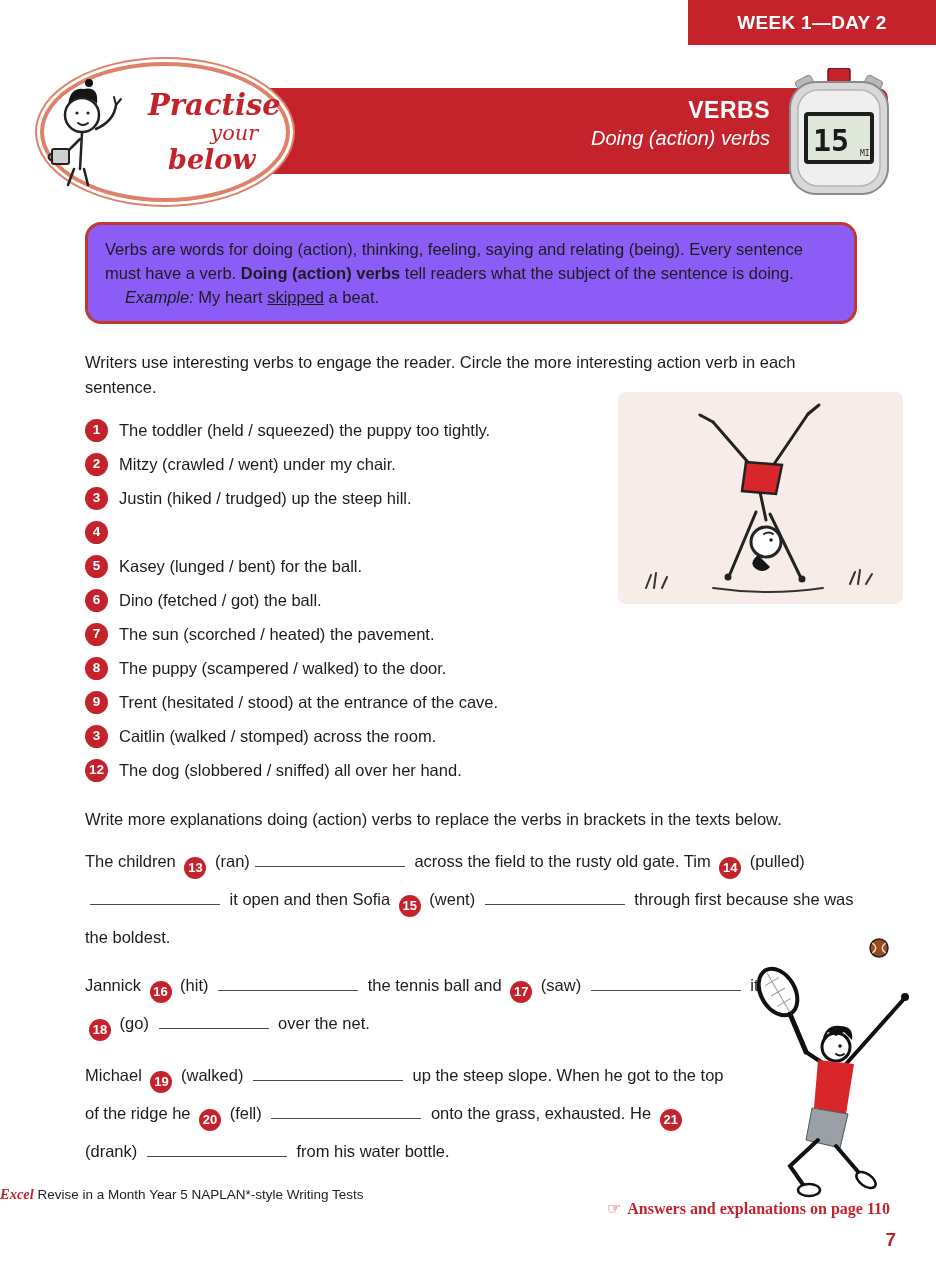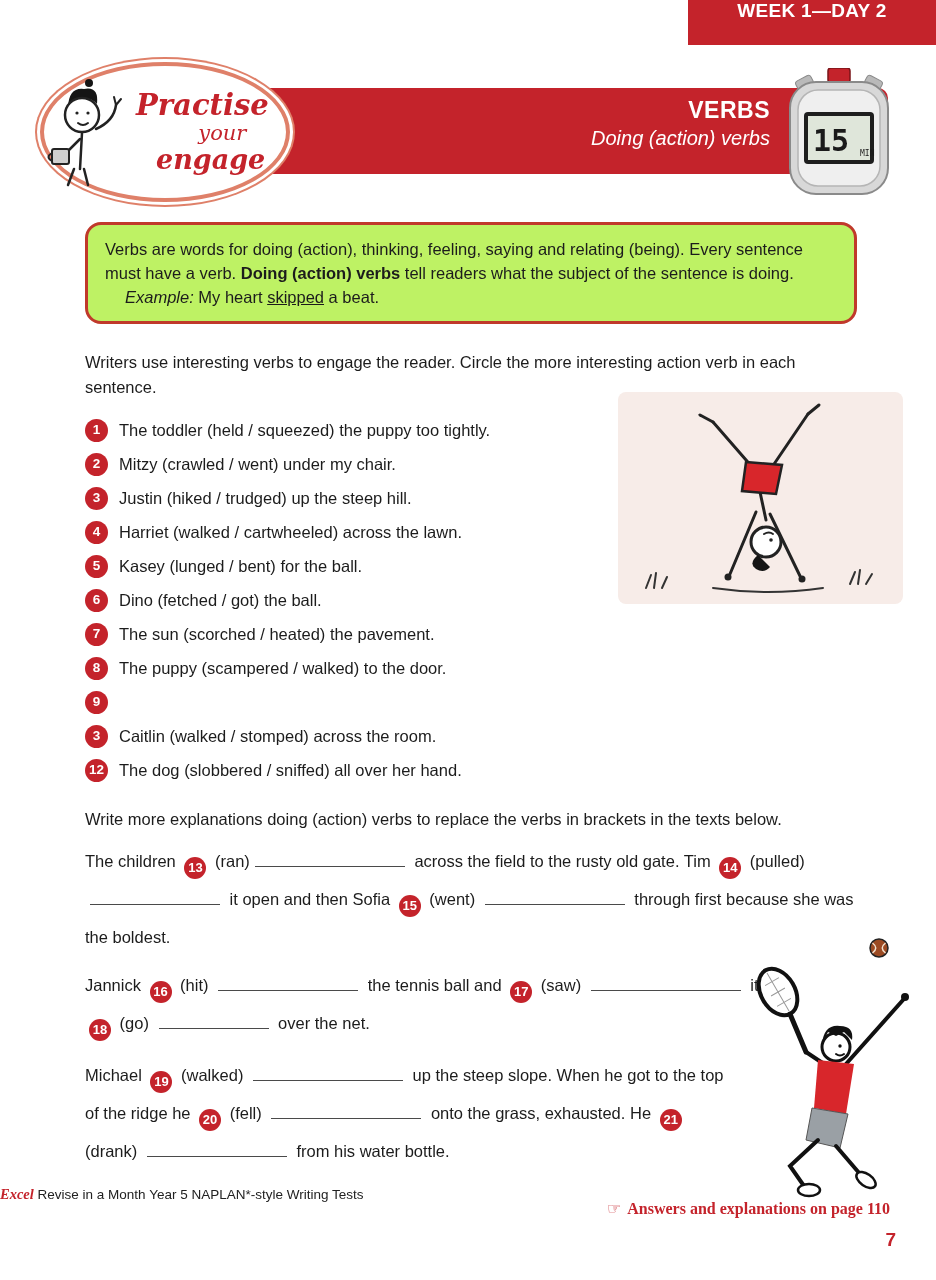--- a/index.html
+++ b/index.html
@@ -6,52 +6,52 @@
   *{box-sizing:border-box;}
   html,body{margin:0;padding:0;}
   body{
     width:936px;height:1280px;position:relative;background:#fff;overflow:hidden;
     font-family:"Liberation Sans",sans-serif;color:var(--ink);
   }
 
   
   .week-banner{
     position:absolute;top:0;right:0;width:248px;height:45px;background:var(--red);
-    color:#fff;font-weight:bold;font-size:19px;display:flex;align-items:flex-start;justify-content:center;
+    color:#fff;font-weight:bold;font-size:19px;display:flex;align-items:center;justify-content:center;
     letter-spacing:.3px;
   }
 
   
   .header-band{
     position:absolute;top:88px;left:110px;right:48px;height:86px;background:var(--red);
     border-radius:37px 10px 10px 37px;z-index:1;
   }
   .band-text{position:absolute;top:9px;right:118px;text-align:right;color:#fff;}
   .band-title{font-size:23px;font-weight:bold;letter-spacing:.5px;}
   .band-sub{font-size:20px;font-style:italic;margin-top:3px;}
 
   
   .logo{
     position:absolute;top:62px;left:40px;width:250px;height:140px;background:#fff;
     border:4px solid #df8069;border-radius:50%;
     box-shadow:0 0 0 3px #fff,0 0 0 5px #df8069;
     z-index:2;display:flex;align-items:center;
   }
-  .logo-text{margin-left:4px;color:var(--red);font-family:"DejaVu Serif",serif;line-height:1;}
+  .logo-text{margin-left:16px;color:var(--red);font-family:"DejaVu Serif",serif;line-height:1;}
   .logo-l1{font-size:29px;font-weight:bold;font-style:italic;}
   .logo-l2{font-size:21px;font-style:italic;margin:3px 0 0 40px;text-align:center;}
   .logo-l3{font-size:27px;font-weight:bold;font-style:italic;margin:2px 0 0 20px;}
 
   .stopwatch{position:absolute;top:68px;right:42px;z-index:3;}
 
   
   .content{position:absolute;top:222px;left:85px;width:772px;z-index:2;}
 
   .info-box{
-    border:3px solid #c0392b;border-radius:16px;background:#bef264;
+    border:3px solid #c0392b;border-radius:16px;background:#8b5cf6;
     padding:12px 17px;font-size:16.5px;line-height:24px;
   }
   .info-box .bold{font-weight:bold;}
   .info-box .ex-label{font-style:italic;margin-left:20px;}
   .info-box .underlined{text-decoration:underline;}
 
   .instr{margin-top:26px;font-size:16.5px;line-height:25px;}
 
   .q-list{margin-top:13px;}
   .q-row{display:flex;align-items:center;height:34px;font-size:16.5px;}
@@ -109,21 +109,21 @@
     <path d="M72,32 l-2,-8 M72,32 l5,-6" fill="none" stroke="#222" stroke-width="2" stroke-linecap="round"></path>
     <path d="M38,60 L36,96" fill="none" stroke="#222" stroke-width="2.5" stroke-linecap="round"></path>
     <path d="M36,66 L22,80" fill="none" stroke="#222" stroke-width="2.5" stroke-linecap="round"></path>
     <rect x="8" y="76" width="17" height="15" rx="2" fill="#cfcfcf" stroke="#222" stroke-width="2"></rect>
     <path d="M8,80 q-7,4 0,8" fill="none" stroke="#222" stroke-width="2"></path>
     <path d="M30,96 l-6,16 M40,96 l4,16" fill="none" stroke="#222" stroke-width="2.5" stroke-linecap="round"></path>
   </svg>
   <div class="logo-text">
     <div class="logo-l1">Practise</div>
     <div class="logo-l2">your</div>
-    <div class="logo-l3">engage</div>
+    <div class="logo-l3">below</div>
   </div>
 </div>
 
 <div class="stopwatch">
   <svg width="110" height="132" viewBox="0 0 110 132">
     <rect x="44" y="0" width="22" height="15" rx="3" fill="#c4232b" stroke="#7a1418" stroke-width="1.5"></rect>
     <rect x="12" y="10" width="17" height="10" rx="3" fill="#b9b9b9" stroke="#8a8a8a" transform="rotate(-28 20 15)"></rect>
     <rect x="81" y="10" width="17" height="10" rx="3" fill="#b9b9b9" stroke="#8a8a8a" transform="rotate(28 90 15)"></rect>
     <rect x="6" y="14" width="98" height="112" rx="26" fill="#d8d8d8" stroke="#8a8a8a" stroke-width="2"></rect>
     <rect x="14" y="22" width="82" height="96" rx="20" fill="#efefef" stroke="#b5b5b5" stroke-width="1.5"></rect>
@@ -151,40 +151,40 @@
       <div class="q-row">
         <span class="qnum-badge">2</span>
         <span class="qtext">Mitzy (crawled / went) under my chair.</span>
       </div>
       <div class="q-row">
         <span class="qnum-badge">3</span>
         <span class="qtext">Justin (hiked / trudged) up the steep hill.</span>
       </div>
       <div class="q-row">
         <span class="qnum-badge">4</span>
-        <span class="qtext">Harriet (walked / cartwheeled) across the lawn.</span>
       </div>
       <div class="q-row">
         <span class="qnum-badge">5</span>
         <span class="qtext">Kasey (lunged / bent) for the ball.</span>
       </div>
       <div class="q-row">
         <span class="qnum-badge">6</span>
         <span class="qtext">Dino (fetched / got) the ball.</span>
       </div>
       <div class="q-row">
         <span class="qnum-badge">7</span>
         <span class="qtext">The sun (scorched / heated) the pavement.</span>
       </div>
       <div class="q-row">
         <span class="qnum-badge">8</span>
         <span class="qtext">The puppy (scampered / walked) to the door.</span>
       </div>
       <div class="q-row">
         <span class="qnum-badge">9</span>
+        <span class="qtext">Trent (hesitated / stood) at the entrance of the cave.</span>
       </div>
       <div class="q-row">
         <span class="qnum-badge">3</span>
         <span class="qtext">Caitlin (walked / stomped) across the room.</span>
       </div>
       <div class="q-row">
         <span class="qnum-badge">12</span>
         <span class="qtext">The dog (slobbered / sniffed) all over her hand.</span>
       </div>
     </div>

